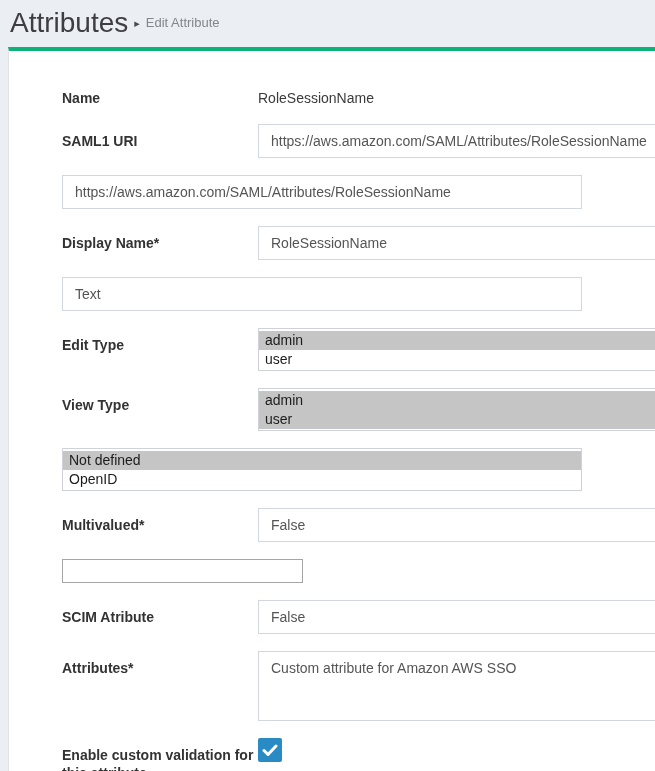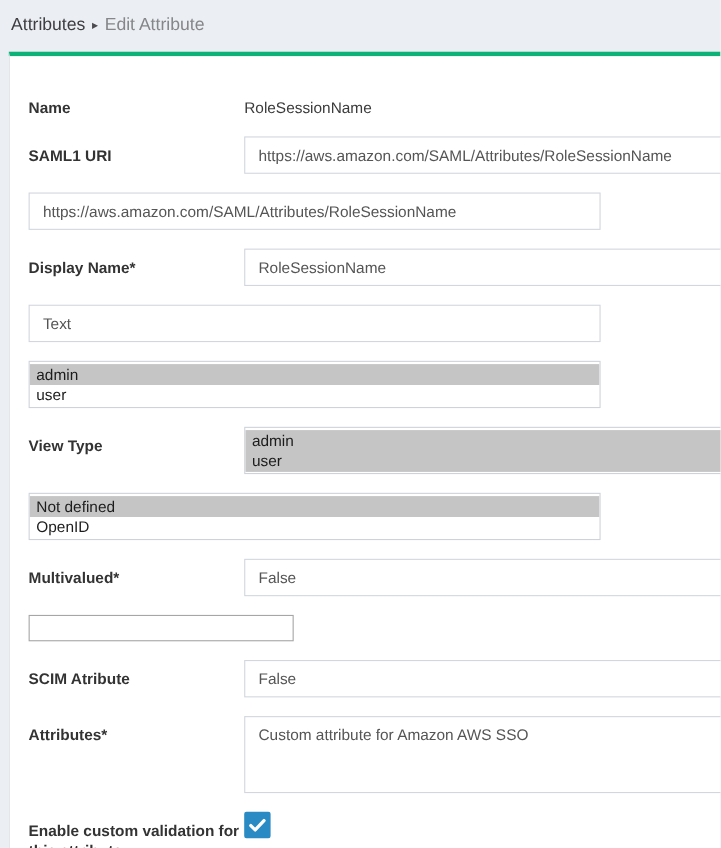--- a/index.html
+++ b/index.html
@@ -10,53 +10,53 @@
     font-family: "Liberation Sans", "DejaVu Sans", sans-serif;
   }
   
   .content-header {
     height: 47px;
     padding: 9px 0 0 10px;
     background: #ebeef2;
   }
   .page-title {
     display: inline-block;
-    font-size: 16px;
+    font-size: 28px;
     font-weight: 400;
     color: #3d3d42;
     line-height: 28px;
     vertical-align: middle;
   }
   .crumb-sep {
     display: inline-block;
     font-size: 11px;
     color: #4a4a4f;
     margin: 0 6px 0 6px;
     vertical-align: middle;
     line-height: 28px;
   }
   .page-subtitle {
     display: inline-block;
-    font-size: 16px;
+    font-size: 13px;
     font-weight: 400;
     color: #85868a;
     vertical-align: middle;
     line-height: 28px;
   }
   
   .box {
     margin-left: 8px;
     min-height: 724px;
     background: #ffffff;
     border-top: 4px solid #0cb277;
     border-left: 1px solid #dfe2e7;
   }
   .box-body { padding: 30px 0 0 17px; }
   
-  .form-row { display: flex; margin-bottom: 17px; }
+  .form-row { display: flex; margin-bottom: 17px; margin-left: 36px; }
   .label-col {
     width: 196px;
     flex: none;
     padding-top: 8px;
     font-size: 14px;
     font-weight: bold;
     color: #333333;
     line-height: 18px;
   }
   .field-col { flex: none; }
@@ -178,20 +178,21 @@
       </div>
     </div>
 
     <div class="form-row">
       <div class="field-col">
         <div class="select-single">Text</div>
       </div>
     </div>
 
     <div class="form-row">
+      <div class="label-col">Edit Type</div>
       <div class="field-col">
         <div class="listbox">
           <div class="option selected">admin</div>
           <div class="option">user</div>
         </div>
       </div>
     </div>
 
     <div class="form-row">
       <div class="label-col">View Type</div>

